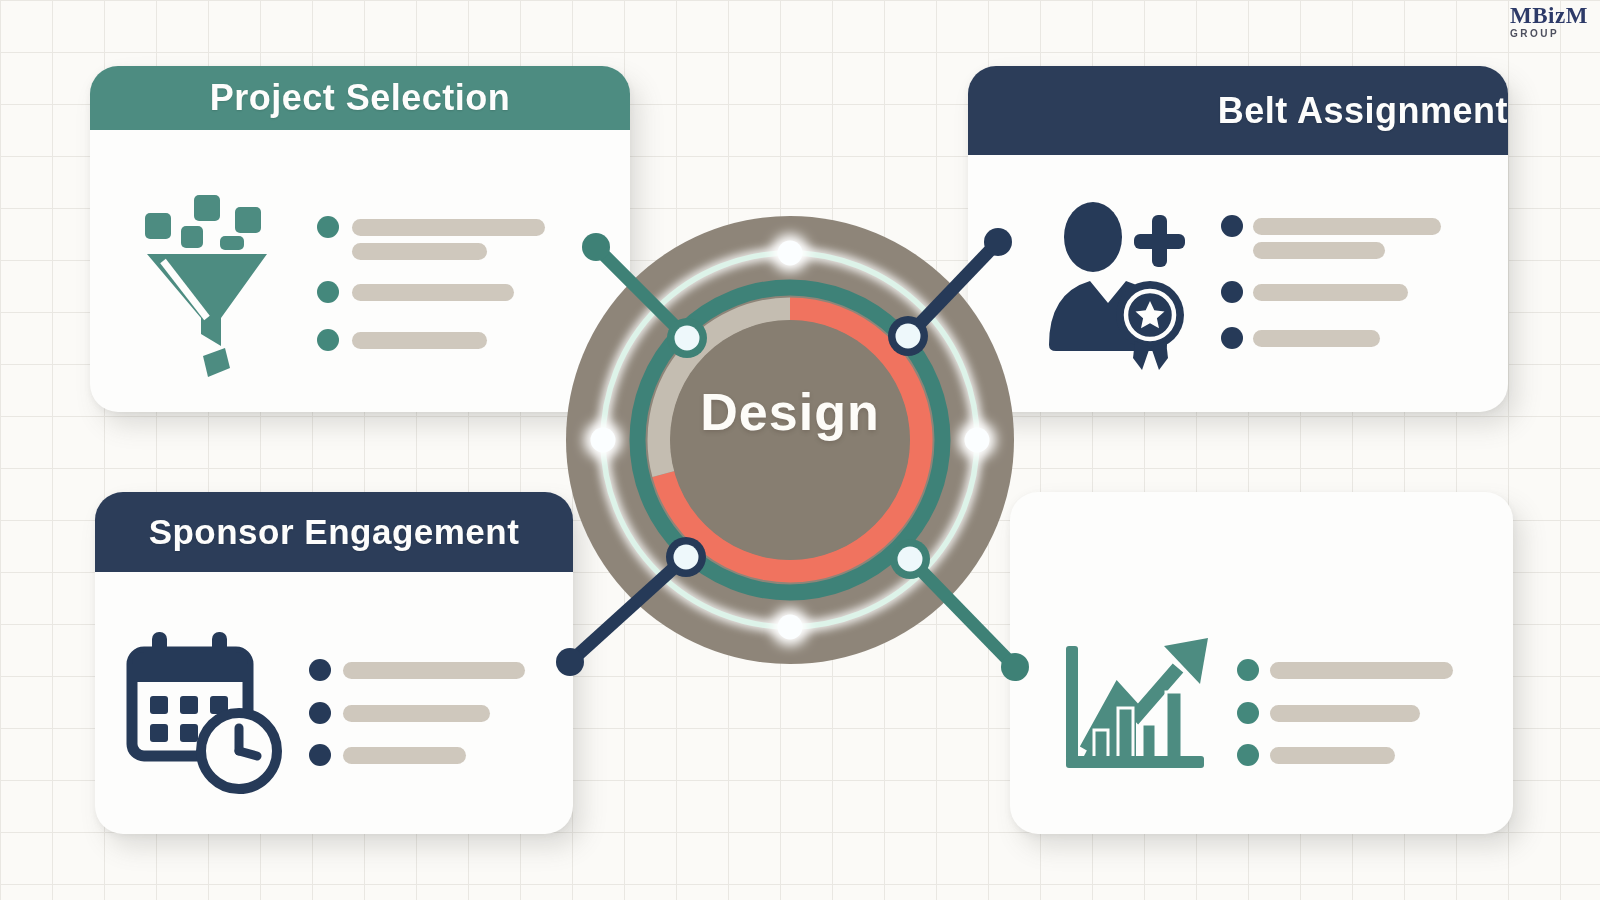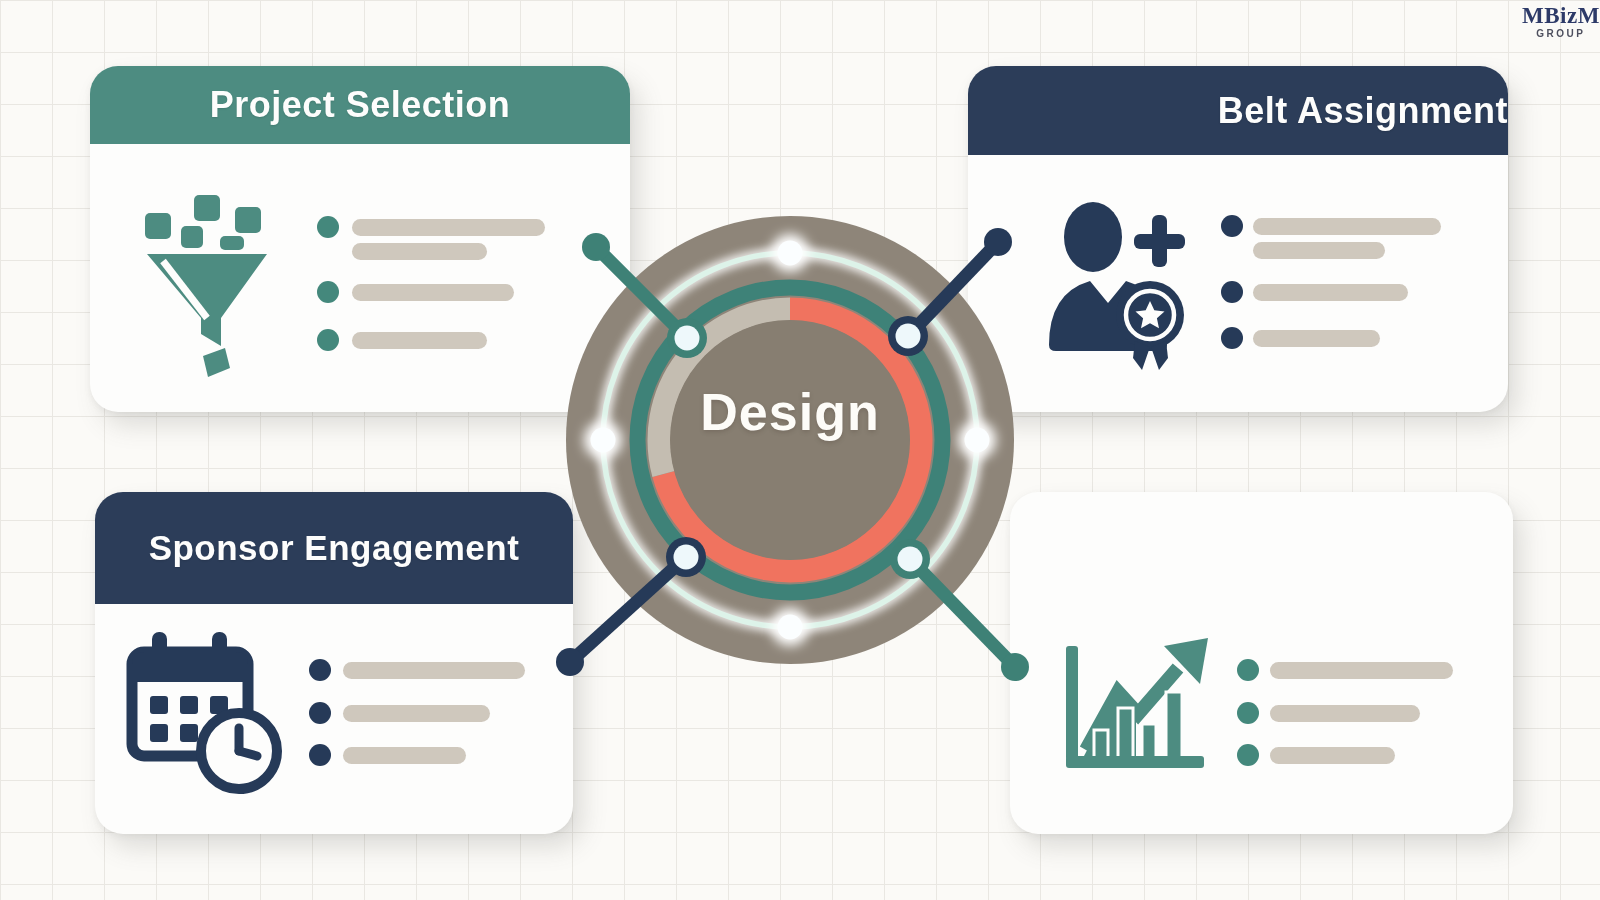--- a/index.html
+++ b/index.html
@@ -39,42 +39,42 @@
   .bar{position:absolute;height:17px;border-radius:9px;background:#cfc8bd;}
   
   .hub-svg{position:absolute;left:0;top:0;pointer-events:none;}
   .center-label{
     position:absolute;left:640px;top:384px;width:300px;
     text-align:center;color:#fdfcf8;font-weight:bold;
     font-size:52px;line-height:56px;letter-spacing:1px;
     text-shadow:0 2px 4px rgba(70,60,50,.25);
   }
   
-  .logo{position:absolute;left:1510px;top:4px;line-height:1;padding-left:12px;}
+  .logo{position:absolute;left:1510px;top:4px;line-height:1;}
   .logo-name{
     font-family:"Liberation Serif", serif;font-weight:bold;
     font-size:23px;color:#2d3a68;letter-spacing:.5px;
   }
   .logo-sub{
     font-family:"Liberation Sans", sans-serif;font-weight:bold;
-    font-size:10px;color:#4d4f5e;letter-spacing:2.5px;margin-top:2px;text-align:center;
+    font-size:10px;color:#4d4f5e;letter-spacing:2.5px;margin-top:2px;
   }
 </style>
 </head>
 <body>
 
 <div class="canvas">
 
   <div class="logo">
     <div class="logo-name">MBizM</div>
     <div class="logo-sub">GROUP</div>
   </div>
 
   <div class="card" style="left:90px;top:66px;width:540px;height:346px;">
-    <div class="card-header teal" style="height:78px;">
+    <div class="card-header teal" style="height:64px;">
       <div class="card-title">Project Selection</div>
     </div>
     <svg style="position:absolute;left:55px;top:128px;" width="124" height="184" viewBox="0 0 124 184">
       <g fill="#4d8c81">
         <rect x="49" y="1" width="26" height="26" rx="5"></rect>
         <rect x="90" y="13" width="26" height="26" rx="5"></rect>
         <rect x="0" y="19" width="26" height="26" rx="5"></rect>
         <rect x="36" y="32" width="22" height="22" rx="5"></rect>
         <rect x="75" y="42" width="24" height="14" rx="5"></rect>
         <path d="M2 60 L122 60 L76 124 L76 152 L56 140 L56 124 Z"></path>
@@ -111,21 +111,21 @@
     <span class="dot navy" style="left:253px;top:149px;"></span>
     <span class="bar" style="left:285px;top:152px;width:188px;"></span>
     <span class="bar" style="left:285px;top:176px;width:132px;"></span>
     <span class="dot navy" style="left:253px;top:215px;"></span>
     <span class="bar" style="left:285px;top:218px;width:155px;"></span>
     <span class="dot navy" style="left:253px;top:261px;"></span>
     <span class="bar" style="left:285px;top:264px;width:127px;"></span>
   </div>
 
   <div class="card" style="left:95px;top:492px;width:478px;height:342px;">
-    <div class="card-header navy" style="height:112px;">
+    <div class="card-header navy" style="height:80px;">
       <div class="card-title" style="font-size:35px;">Sponsor Engagement</div>
     </div>
     <svg style="position:absolute;left:31px;top:140px;" width="158" height="164" viewBox="0 0 158 164">
       <g fill="#263a58">
         <rect x="26" y="0" width="15" height="36" rx="7"></rect>
         <rect x="86" y="0" width="15" height="36" rx="7"></rect>
       </g>
       <rect x="6" y="20" width="116" height="104" rx="12" fill="#fdfdfc" stroke="#263a58" stroke-width="11"></rect>
       <path fill="#263a58" d="M6 32 Q6 20 18 20 L110 20 Q122 20 122 32 L122 50 L6 50 Z"></path>
       <g fill="#263a58">

